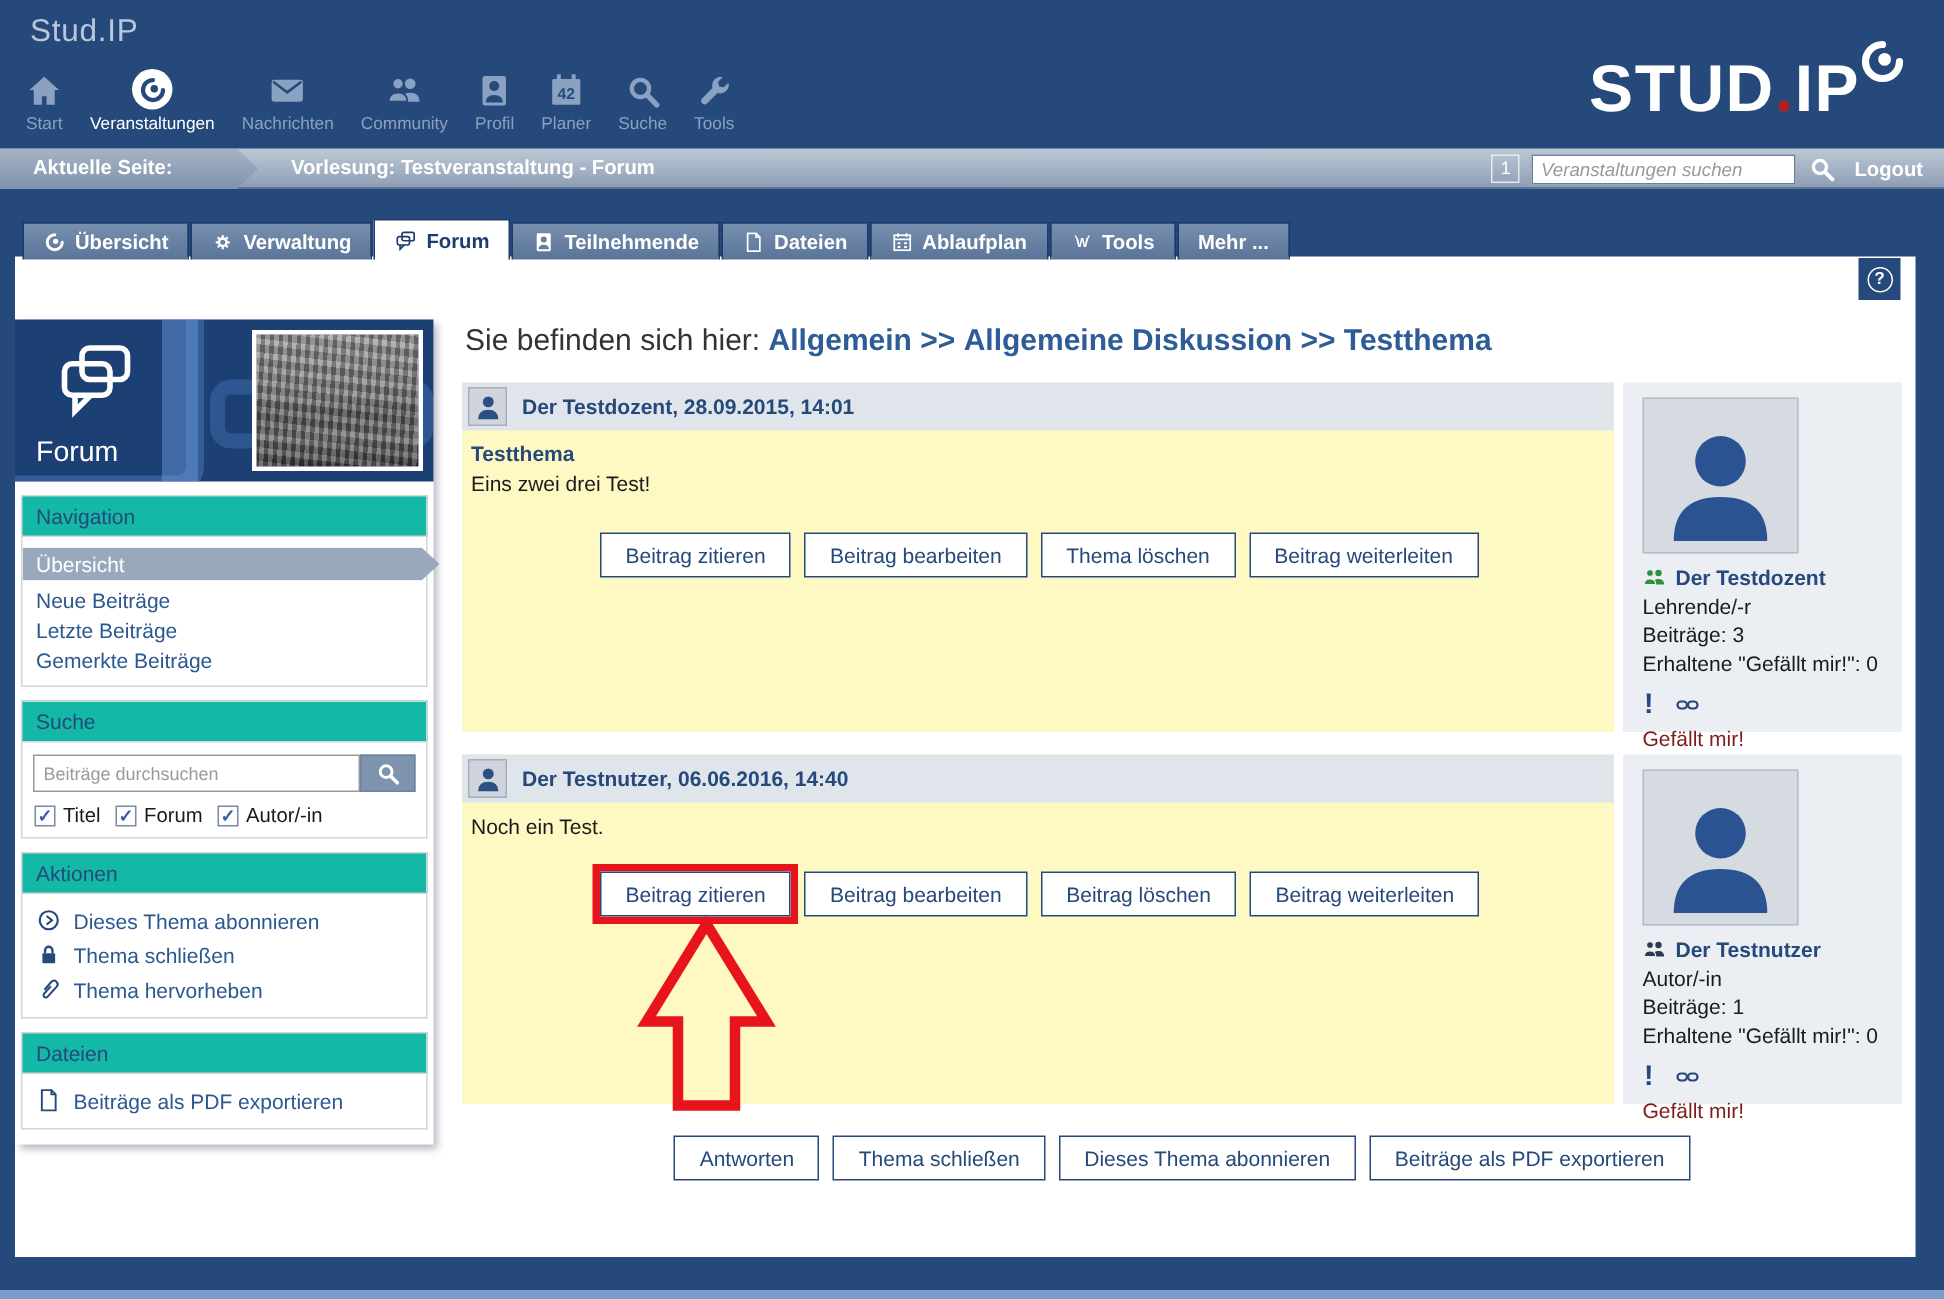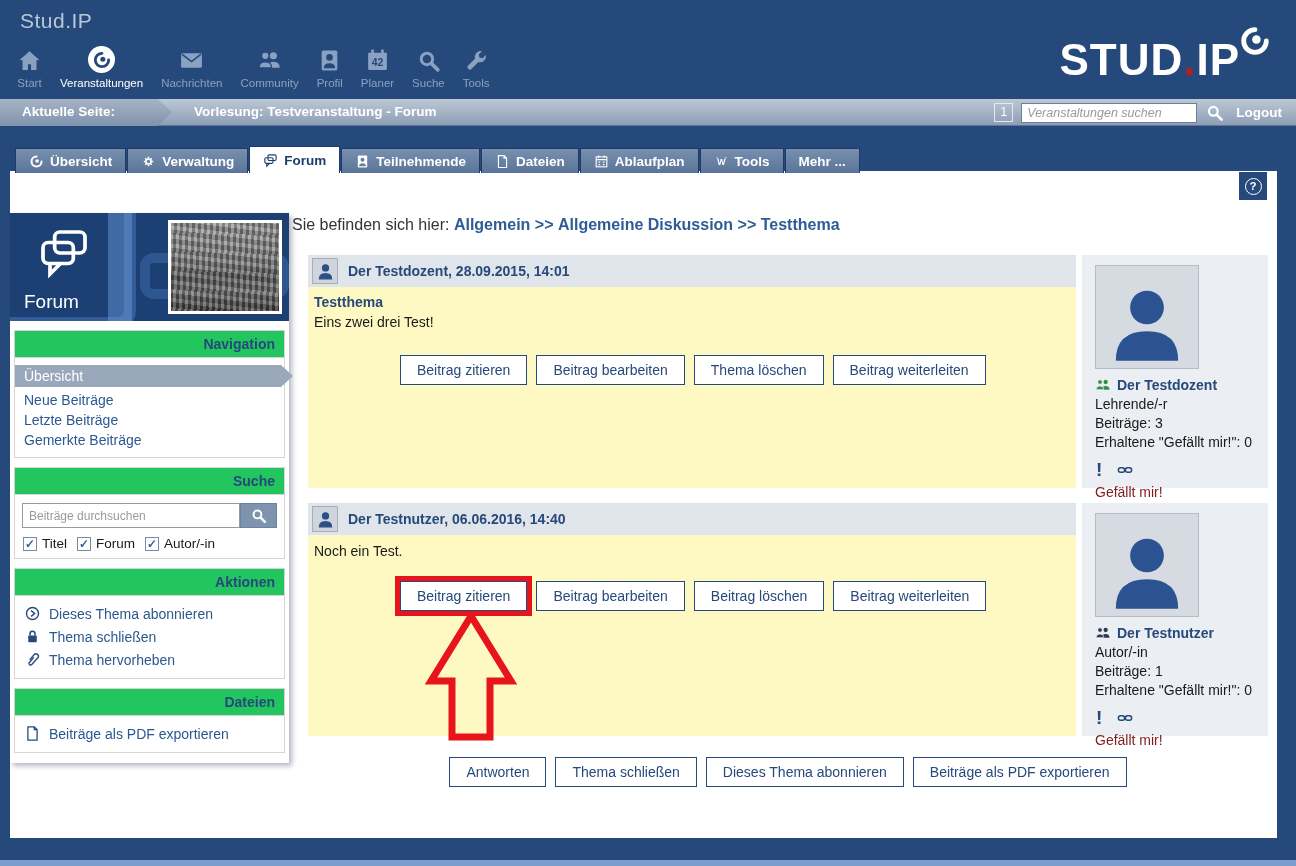--- a/index.html
+++ b/index.html
@@ -56,40 +56,40 @@
   .deco2 { position:absolute; left:98px; top:0; width:24px; height:108px; background:rgba(110,160,225,.45); }
   .deco3 { position:absolute; left:130px; top:40px; width:149px; height:46px; border:10px solid rgba(90,140,210,.30); border-radius:14px; }
   .banner-icon { position:absolute; left:26px; top:12px; width:56px; height:56px; color:#fff; }
   .banner-title { position:absolute; left:14px; bottom:8px; color:#fff; font-size:19px; }
   .photo { position:absolute; right:7px; top:7px; width:114px; height:94px; border:3px solid #fff;
     background:
       repeating-linear-gradient(93deg, rgba(255,255,255,.18) 0 3px, rgba(0,0,0,.22) 3px 6px),
       repeating-linear-gradient(7deg, rgba(255,255,255,.12) 0 4px, rgba(0,0,0,.18) 4px 9px),
       linear-gradient(180deg,#9a9a9a 0%,#7d7d7d 45%,#5c5c5c 62%,#707070 78%,#3f3f3f 100%); }
   .side-sec { margin:9px 4px 0; font-size:14px; }
-  .side-hd { background:#22c55e; border:1px solid #d5d5d5; color:#26497b; font-weight:bold; padding:5px 9px;text-align:right; }
+  .side-hd { background:#14b8a6; border:1px solid #d5d5d5; color:#26497b; font-weight:normal; padding:5px 9px; }
   .side-bd { border:1px solid #d5d5d5; border-top:none; background:#fff; padding:6px 0 7px; overflow:visible; }
   .side-link { display:block; color:#2b5891; padding:2px 9px; cursor:pointer; }
   .side-sel { background:#9aa8bb; color:#fff; padding:3px 9px; margin:1px 0 3px; width:calc(100% + 9px);
     clip-path:polygon(0 0, calc(100% - 12px) 0, 100% 50%, calc(100% - 12px) 100%, 0 100%); cursor:pointer; }
   .srow { display:flex; padding:2px 7px 0; }
   .sinput { flex:1; height:25px; border:1px solid #9a9a9a; font-size:12px; padding:0 6px; color:#444; min-width:0; }
   .sinput::placeholder { color:#9a9a9a; }
   .sbtn { width:37px; height:25px; background:#7e93ae; border:1px solid #6c82a0; display:flex; align-items:center; justify-content:center; cursor:pointer; }
   .sbtn svg { width:17px; height:17px; color:#fff; }
   .fils { display:flex; align-items:center; gap:10px; margin:8px 0 0 8px; font-size:13.5px; color:#1a1a1a; }
   .fil { display:flex; align-items:center; gap:5px; cursor:pointer; }
   .cb { width:14px; height:14px; border:1px solid #7a8aa5; background:#fdfdfd; color:#3a5da8; font-size:12px; line-height:12px; text-align:center; font-weight:bold; }
   .cb::before { content:"✓"; }
   .arow { display:flex; gap:8px; align-items:center; padding:3px 9px; cursor:pointer; }
   .arow svg { width:17px; height:17px; color:#26497b; flex:none; }
   .arow span { color:#2b5891; }
 
   
-  .loc { position:absolute; left:292px; top:216px; font-size:16px; color:#333; }
+  .loc { position:absolute; left:310px; top:216px; font-size:20px; color:#333; }
   .loc b { color:#2d5c96; }
   .loc .sep { color:#2d5c96; font-weight:bold; }
 
   .post { position:absolute; left:308px; width:960px; height:233px; display:flex; gap:6px; }
   .post1 { top:255px; } .post2 { top:503px; }
   .post-main { width:768px; background:#fef9c3; position:relative; }
   .post-side { width:186px; background:#ebeef3; position:relative; }
   .phead { height:32px; background:#e0e4eb; display:flex; align-items:center; gap:10px; padding:0 4px; }
   .av-sm { width:26px; height:26px; background:#cfd4dd; border:1px solid #a8aeb9; display:flex; align-items:center; justify-content:center; }
   .av-sm svg { width:19px; height:19px; color:#2c4f86; }

